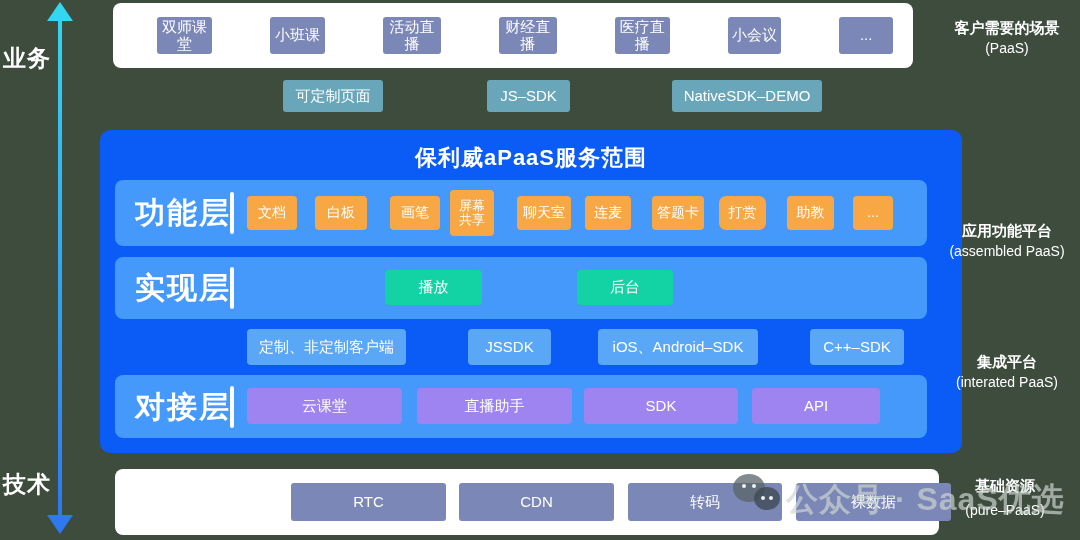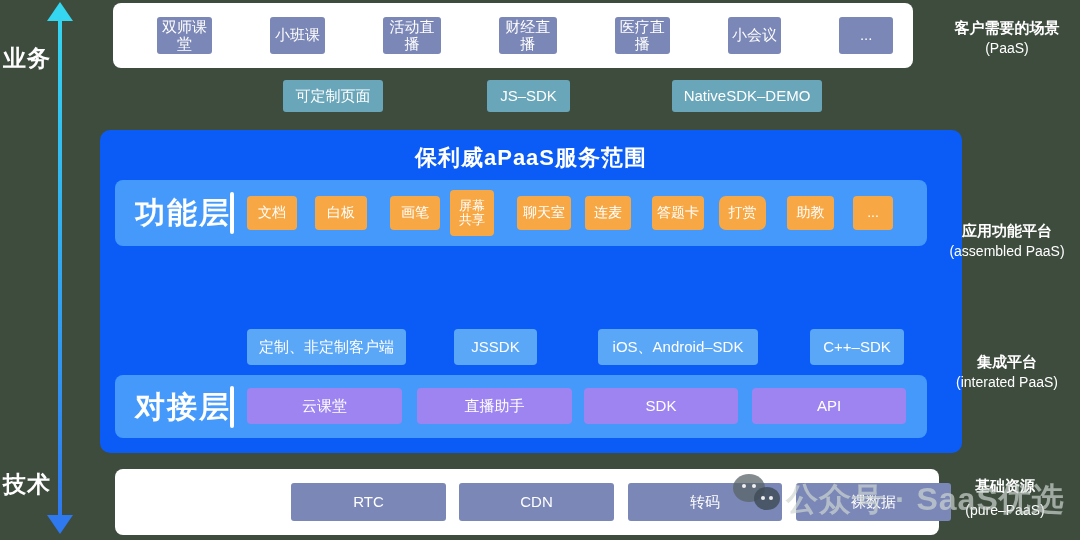--- a/index.html
+++ b/index.html
@@ -90,33 +90,39 @@
       <div class="chip orange abs" style="left:275px;top:16px;width:50px;height:34px;">画笔</div>
       <div class="chip orange abs" style="left:335px;top:10px;width:44px;height:46px;font-size:13px;padding:0 3px;box-sizing:border-box;word-break:break-all;">屏幕共享</div>
       <div class="chip orange abs" style="left:402px;top:16px;width:54px;height:34px;">聊天室</div>
       <div class="chip orange abs" style="left:470px;top:16px;width:46px;height:34px;">连麦</div>
       <div class="chip orange abs" style="left:537px;top:16px;width:52px;height:34px;">答题卡</div>
       <div class="chip orange abs" style="left:604px;top:16px;width:47px;height:34px;border-radius:7px;">打赏</div>
       <div class="chip orange abs" style="left:672px;top:16px;width:47px;height:34px;">助教</div>
       <div class="chip orange abs" style="left:738px;top:16px;width:40px;height:34px;">...</div>
     </div>
 
+    <div class="layer-row row-impl">
+      <div class="layer-label">实现层</div>
+      <div class="layer-divider"></div>
+      <div class="chip mint abs" style="left:270px;top:13px;width:97px;height:35px;">播放</div>
+      <div class="chip mint abs" style="left:462px;top:13px;width:96px;height:35px;">后台</div>
+    </div>
 
     <div class="chip sdkblue abs" style="left:147px;top:199px;width:159px;height:36px;">定制、非定制客户端</div>
-    <div class="chip sdkblue abs" style="left:354px;top:199px;width:83px;height:36px;">JSSDK</div>
+    <div class="chip sdkblue abs" style="left:368px;top:199px;width:83px;height:36px;">JSSDK</div>
     <div class="chip sdkblue abs" style="left:498px;top:199px;width:160px;height:36px;">iOS、Android–SDK</div>
     <div class="chip sdkblue abs" style="left:710px;top:199px;width:94px;height:36px;">C++–SDK</div>
 
     <div class="layer-row row-conn">
       <div class="layer-label">对接层</div>
       <div class="layer-divider"></div>
       <div class="chip purple abs" style="left:132px;top:13px;width:155px;height:36px;">云课堂</div>
       <div class="chip purple abs" style="left:302px;top:13px;width:155px;height:36px;">直播助手</div>
       <div class="chip purple abs" style="left:469px;top:13px;width:154px;height:36px;">SDK</div>
-      <div class="chip purple abs" style="left:637px;top:13px;width:154px;height:36px;">API</div>
+      <div class="chip purple abs" style="left:637px;top:13px;width:128px;height:36px;">API</div>
     </div>
   </div>
 
   <div class="whitebar bottombar" style="position:absolute;">
     <div class="chip slate abs" style="left:132px;top:14px;width:155px;height:38px;">RTC</div>
     <div class="chip slate abs" style="left:300px;top:14px;width:155px;height:38px;">CDN</div>
     <div class="chip slate abs" style="left:469px;top:14px;width:154px;height:38px;">转码</div>
     <div class="chip slate abs" style="left:637px;top:14px;width:155px;height:38px;text-align:center;">裸数据</div>
   </div>
 

